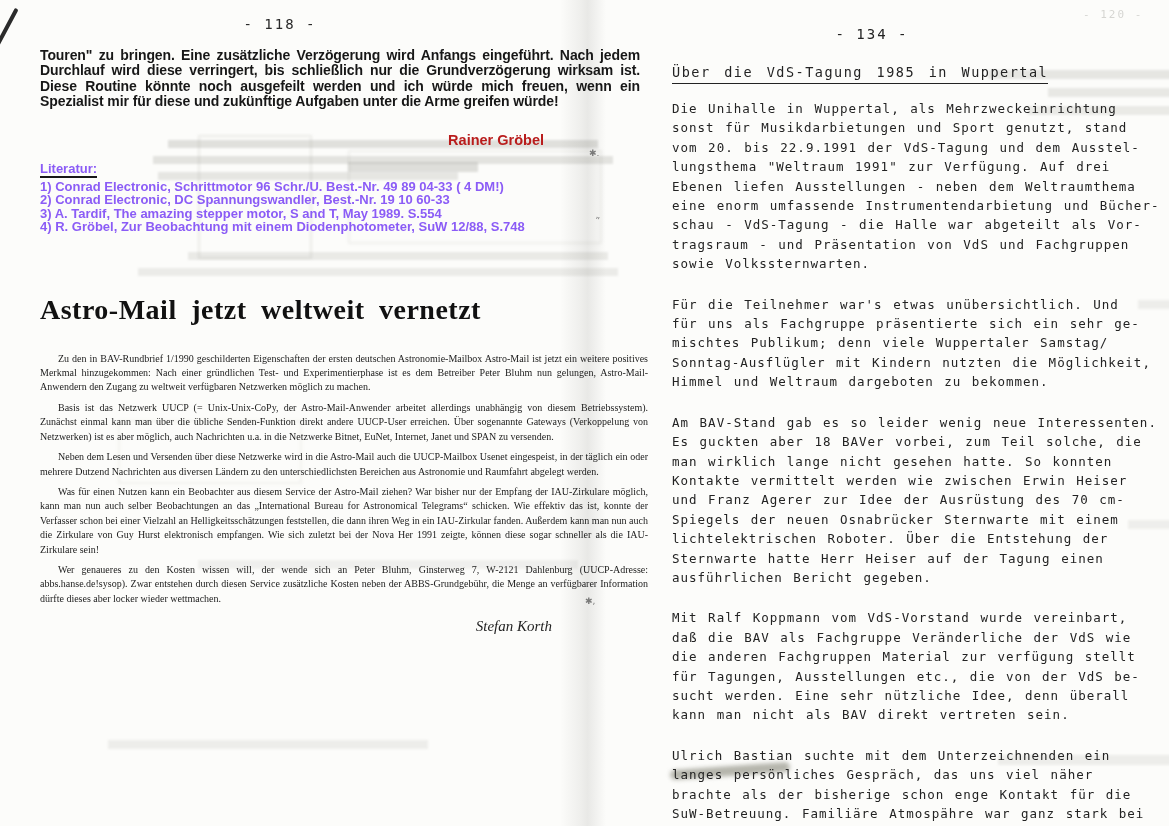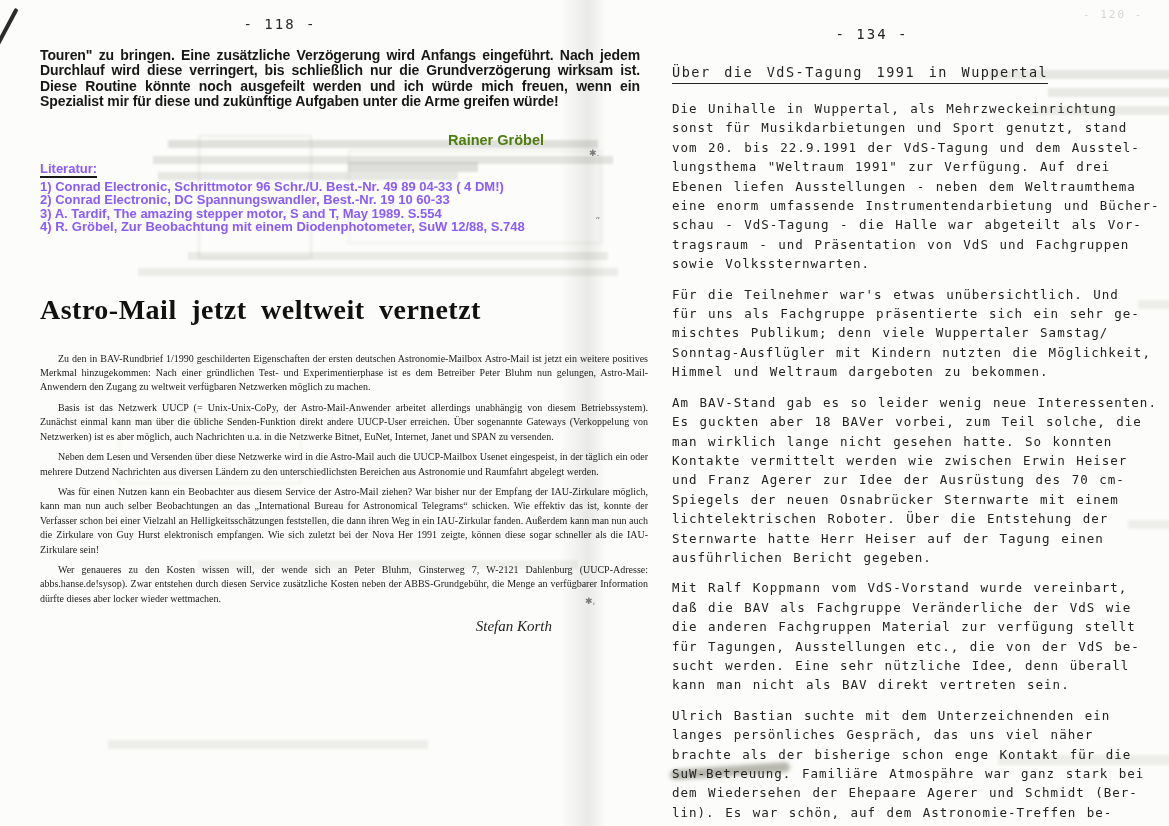--- a/index.html
+++ b/index.html
@@ -10,40 +10,40 @@
     color:#1b1b1b;
   }
   
   .page-left{position:absolute;left:40px;top:16px;width:612px;z-index:2;}
   .pageno-left{width:480px;text-align:center;font-family:"DejaVu Sans Mono",monospace;
     font-size:14px;letter-spacing:2px;color:#2a2a2a;}
   .intro{margin-top:16px;width:600px;font-family:"Liberation Sans",sans-serif;
     font-weight:bold;font-size:14px;line-height:15.4px;text-align:justify;
     letter-spacing:-0.1px;color:#171717;}
   .author-top{margin-top:22px;padding-right:108px;text-align:right;
-    font-family:"Liberation Sans",sans-serif;font-weight:bold;font-size:14.5px;color:#4d7c0f;}
+    font-family:"Liberation Sans",sans-serif;font-weight:bold;font-size:14.5px;color:#b91c1c;}
   .lit{margin-top:14px;font-family:"Liberation Sans",sans-serif;font-weight:bold;
     font-size:13px;line-height:13.4px;color:#8b5cf6;}
   .lit-heading{display:inline-block;border-bottom:2px solid #171717;padding-bottom:1px;margin-bottom:2px;}
   .lit-item{white-space:nowrap;}
   .article-title{margin-top:60px;font-family:"Liberation Serif",serif;font-weight:bold;
     font-size:28px;letter-spacing:.5px;word-spacing:7px;color:#111;}
   .article{margin-top:26px;width:608px;}
   .article p{margin:0 0 6px 0;font-size:10px;line-height:14.4px;text-align:justify;
     text-indent:18px;color:#1b1b1b;}
   .author-bottom{margin-top:12px;padding-right:100px;text-align:right;
     font-style:italic;font-size:15px;color:#222;}
   
   .page-right{position:absolute;left:672px;top:26px;width:494px;z-index:2;
     font-family:"DejaVu Sans Mono",monospace;color:#232323;}
   .pageno-right{width:400px;text-align:center;font-size:14px;letter-spacing:2px;}
   .vds-title{margin-top:22px;font-size:13.5px;letter-spacing:1.5px;word-spacing:4px;
     display:inline-block;border-bottom:1.5px solid #232323;padding-bottom:3px;}
   .mono-para{white-space:pre-line;font-size:12.5px;letter-spacing:1px;word-spacing:2px;
-    line-height:19.4px;margin-top:11px;}
+    line-height:19.4px;margin-top:21px;}
   .mono-para.first{margin-top:15px;}
   
   .gutter-shadow{position:absolute;left:560px;top:0;width:46px;height:826px;z-index:1;
     background:linear-gradient(90deg,rgba(0,0,0,0) 0%,rgba(60,60,55,.07) 45%,rgba(60,60,55,.10) 60%,rgba(0,0,0,0) 100%);}
   .corner-mark{position:absolute;left:4px;top:6px;width:4px;height:46px;background:#2b2b2b;
     transform:rotate(28deg);border-radius:2px;z-index:3;}
   .gutter-mark{position:absolute;z-index:3;font-family:"DejaVu Sans",sans-serif;
     font-size:9px;color:#555;opacity:.75;}
   .gm1{left:589px;top:148px;}
   .gm2{left:596px;top:210px;transform:rotate(8deg);}
@@ -111,21 +111,21 @@
     <p>Wer genaueres zu den Kosten wissen will, der wende sich an Peter Bluhm, Ginsterweg 7, W-2121 Dahlenburg (UUCP-Adresse: abbs.hanse.de!sysop). Zwar entstehen durch diesen Service zusätzliche Kosten neben der ABBS-Grundgebühr, die Menge an verfügbarer Information dürfte dieses aber locker wieder wettmachen.</p>
   </div>
 
   <div class="author-bottom">Stefan Korth</div>
 </div>
 
 <div class="page-right">
   <div class="pageno-right">-  134  -</div>
 
   <div>
-    <span class="vds-title">Über die VdS-Tagung 1991 in Wuppertal</span>
+    <span class="vds-title">Über die VdS-Tagung 1985 in Wuppertal</span>
   </div>
 
   <div class="mono-para first">Die Unihalle in Wuppertal, als Mehrzweckeinrichtung
 sonst für Musikdarbietungen und Sport genutzt, stand
 vom 20. bis 22.9.1991 der VdS-Tagung und dem Ausstel-
 lungsthema "Weltraum 1991" zur Verfügung. Auf drei
 Ebenen liefen Ausstellungen - neben dem Weltraumthema
 eine enorm umfassende Instrumentendarbietung und Bücher-
 schau - VdS-Tagung - die Halle war abgeteilt als Vor-
 tragsraum - und Präsentation von VdS und Fachgruppen

